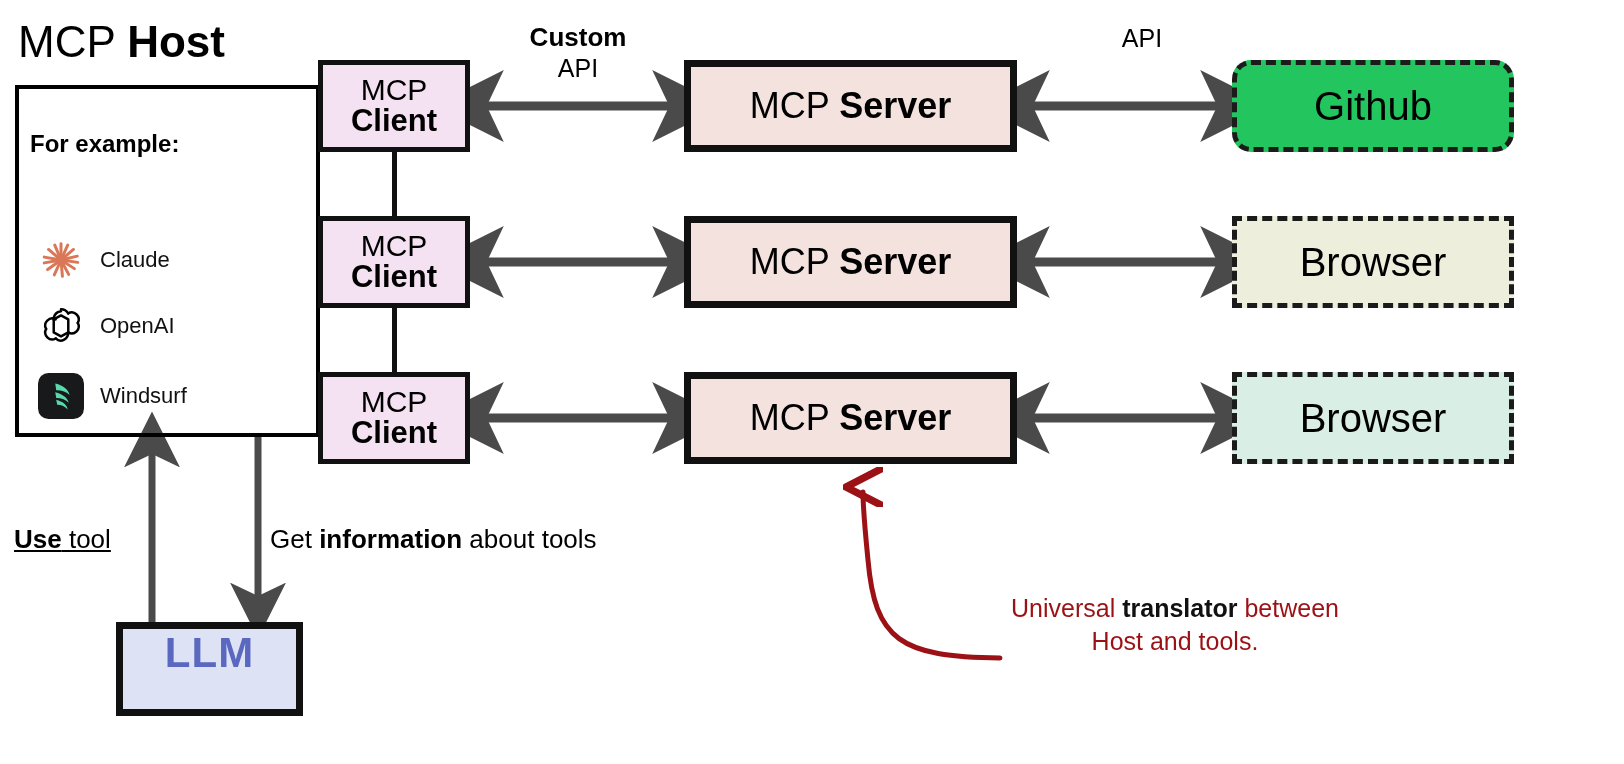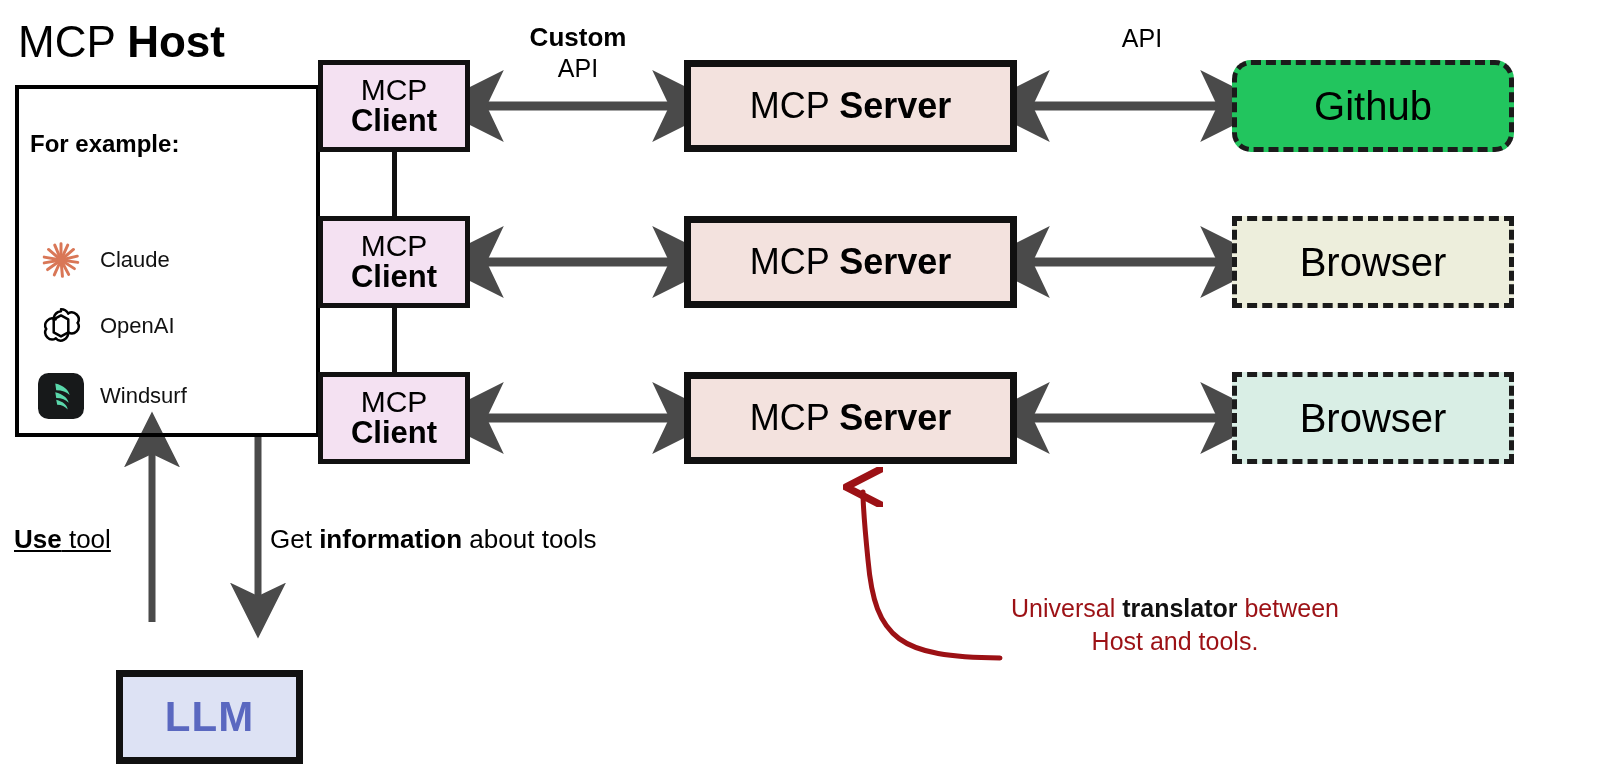--- a/index.html
+++ b/index.html
@@ -141,23 +141,22 @@
   
   #llm-box {
     left: 116px;
     top: 622px;
     width: 187px;
     height: 94px;
     background: #dde2f4;
     border: 7px solid #111;
     box-sizing: border-box;
     display: flex;
-    align-items: center;
+    align-items: flex-start;
     justify-content: center;
-    margin-top: 48px;
   }
   #llm-box .txt {
     font-size: 42px;
     font-weight: 700;
     color: #5a68c0;
     letter-spacing: 1px;
   }
 
   
   .api-label {

